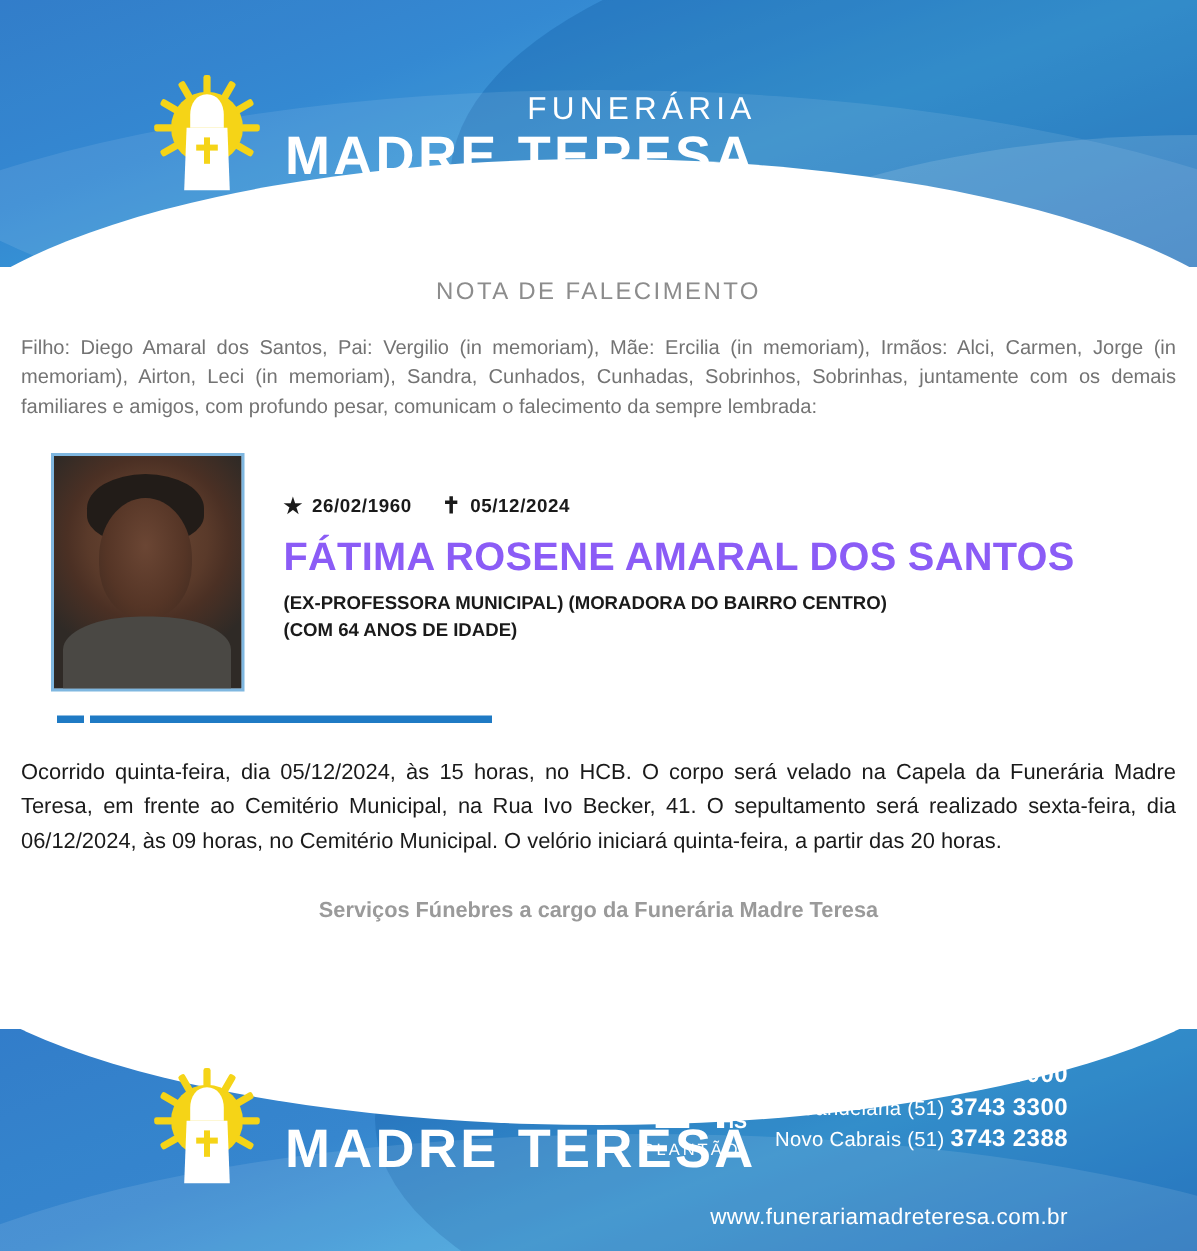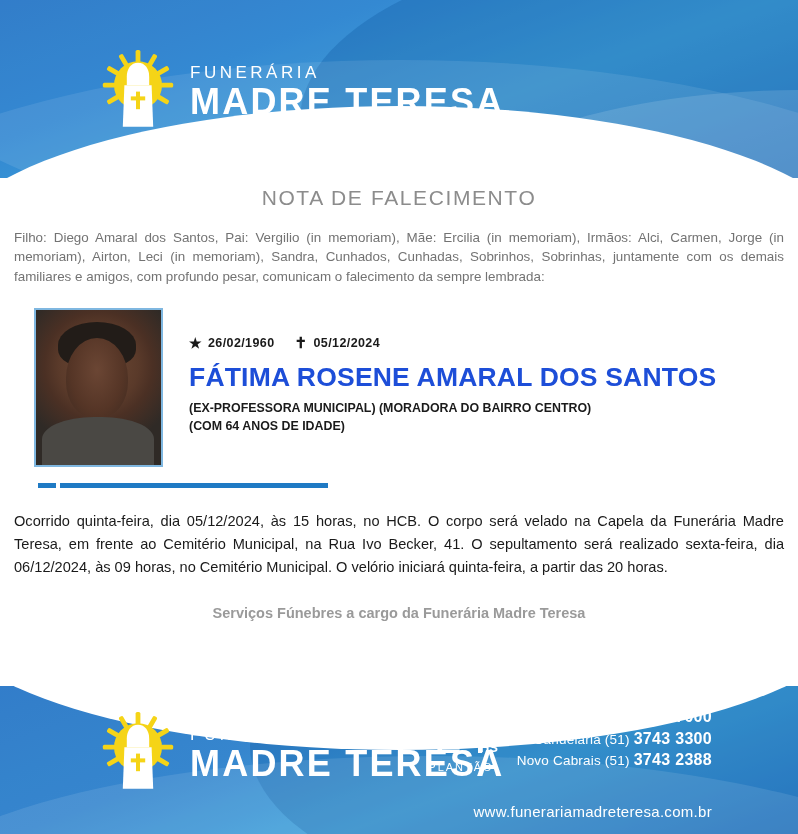--- a/index.html
+++ b/index.html
@@ -93,36 +93,37 @@
     top: 4px;
     width: 80px;
     height: 80px;
   }
   .logo-text {
     margin-left: 6px;
     color: #ffffff;
     line-height: 1;
   }
   .logo-text .l1 {
-    font-size: 17px;
+    font-size: 21px;
     letter-spacing: 3.5px;
     font-weight: normal;
+    text-align: right;
   }
   .logo-text .l2 {
     font-size: 36px;
     letter-spacing: 2.2px;
     font-weight: bold;
     margin-top: 3px;
   }
 
   
   .nota-title {
     text-align: center;
     color: #8c8c8c;
-    font-size: 21px;
+    font-size: 16px;
     letter-spacing: 1.6px;
     margin-top: 8px;
   }
   .intro {
     margin: 18px 14px 0 14px;
     font-size: 13.4px;
     line-height: 1.45;
     color: #737373;
     text-align: justify;
   }
@@ -186,21 +187,21 @@
   }
   .dates .star { font-size: 14px; }
   .dates .cross {
     font-size: 15px;
     margin-left: 14px;
   }
   .person-name {
     margin-top: 10px;
     font-size: 26.5px;
     font-weight: bold;
-    color: #1d4ed8;
+    color: #8b5cf6;
     letter-spacing: 0.2px;
   }
   .person-sub {
     margin-top: 7px;
     font-size: 12.4px;
     font-weight: bold;
     color: #1a1a1a;
     line-height: 1.45;
   }
 

